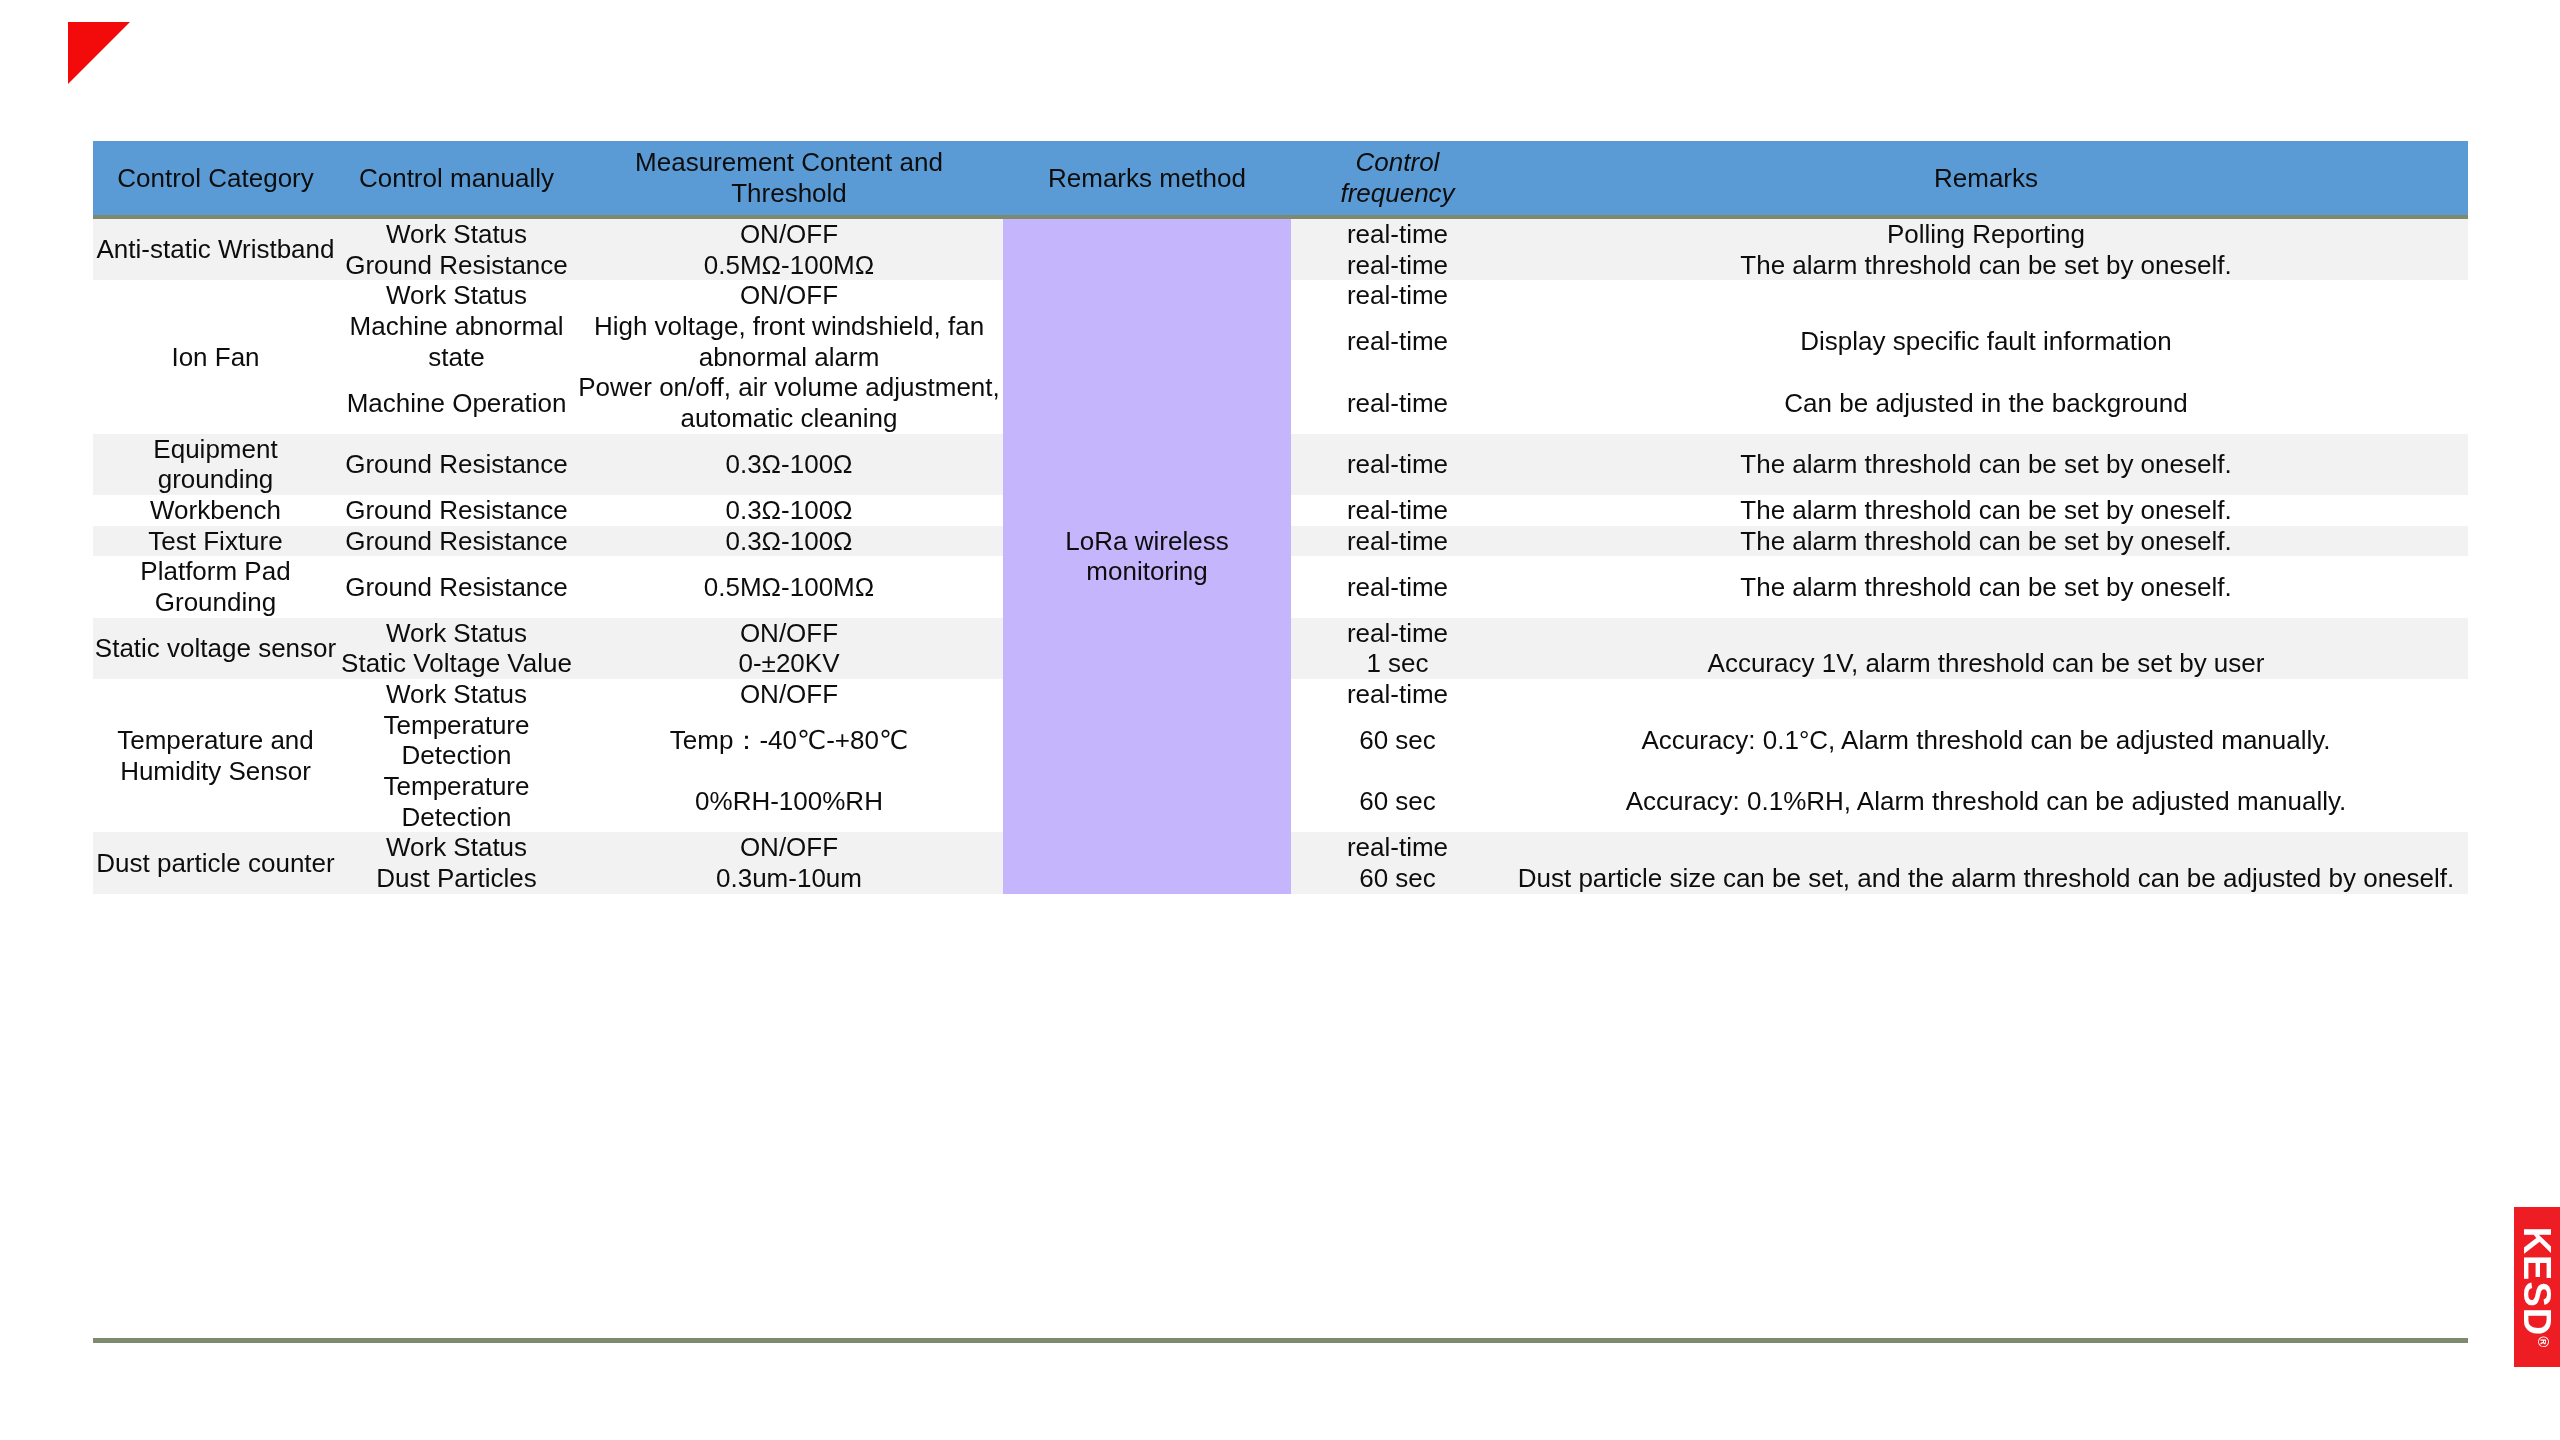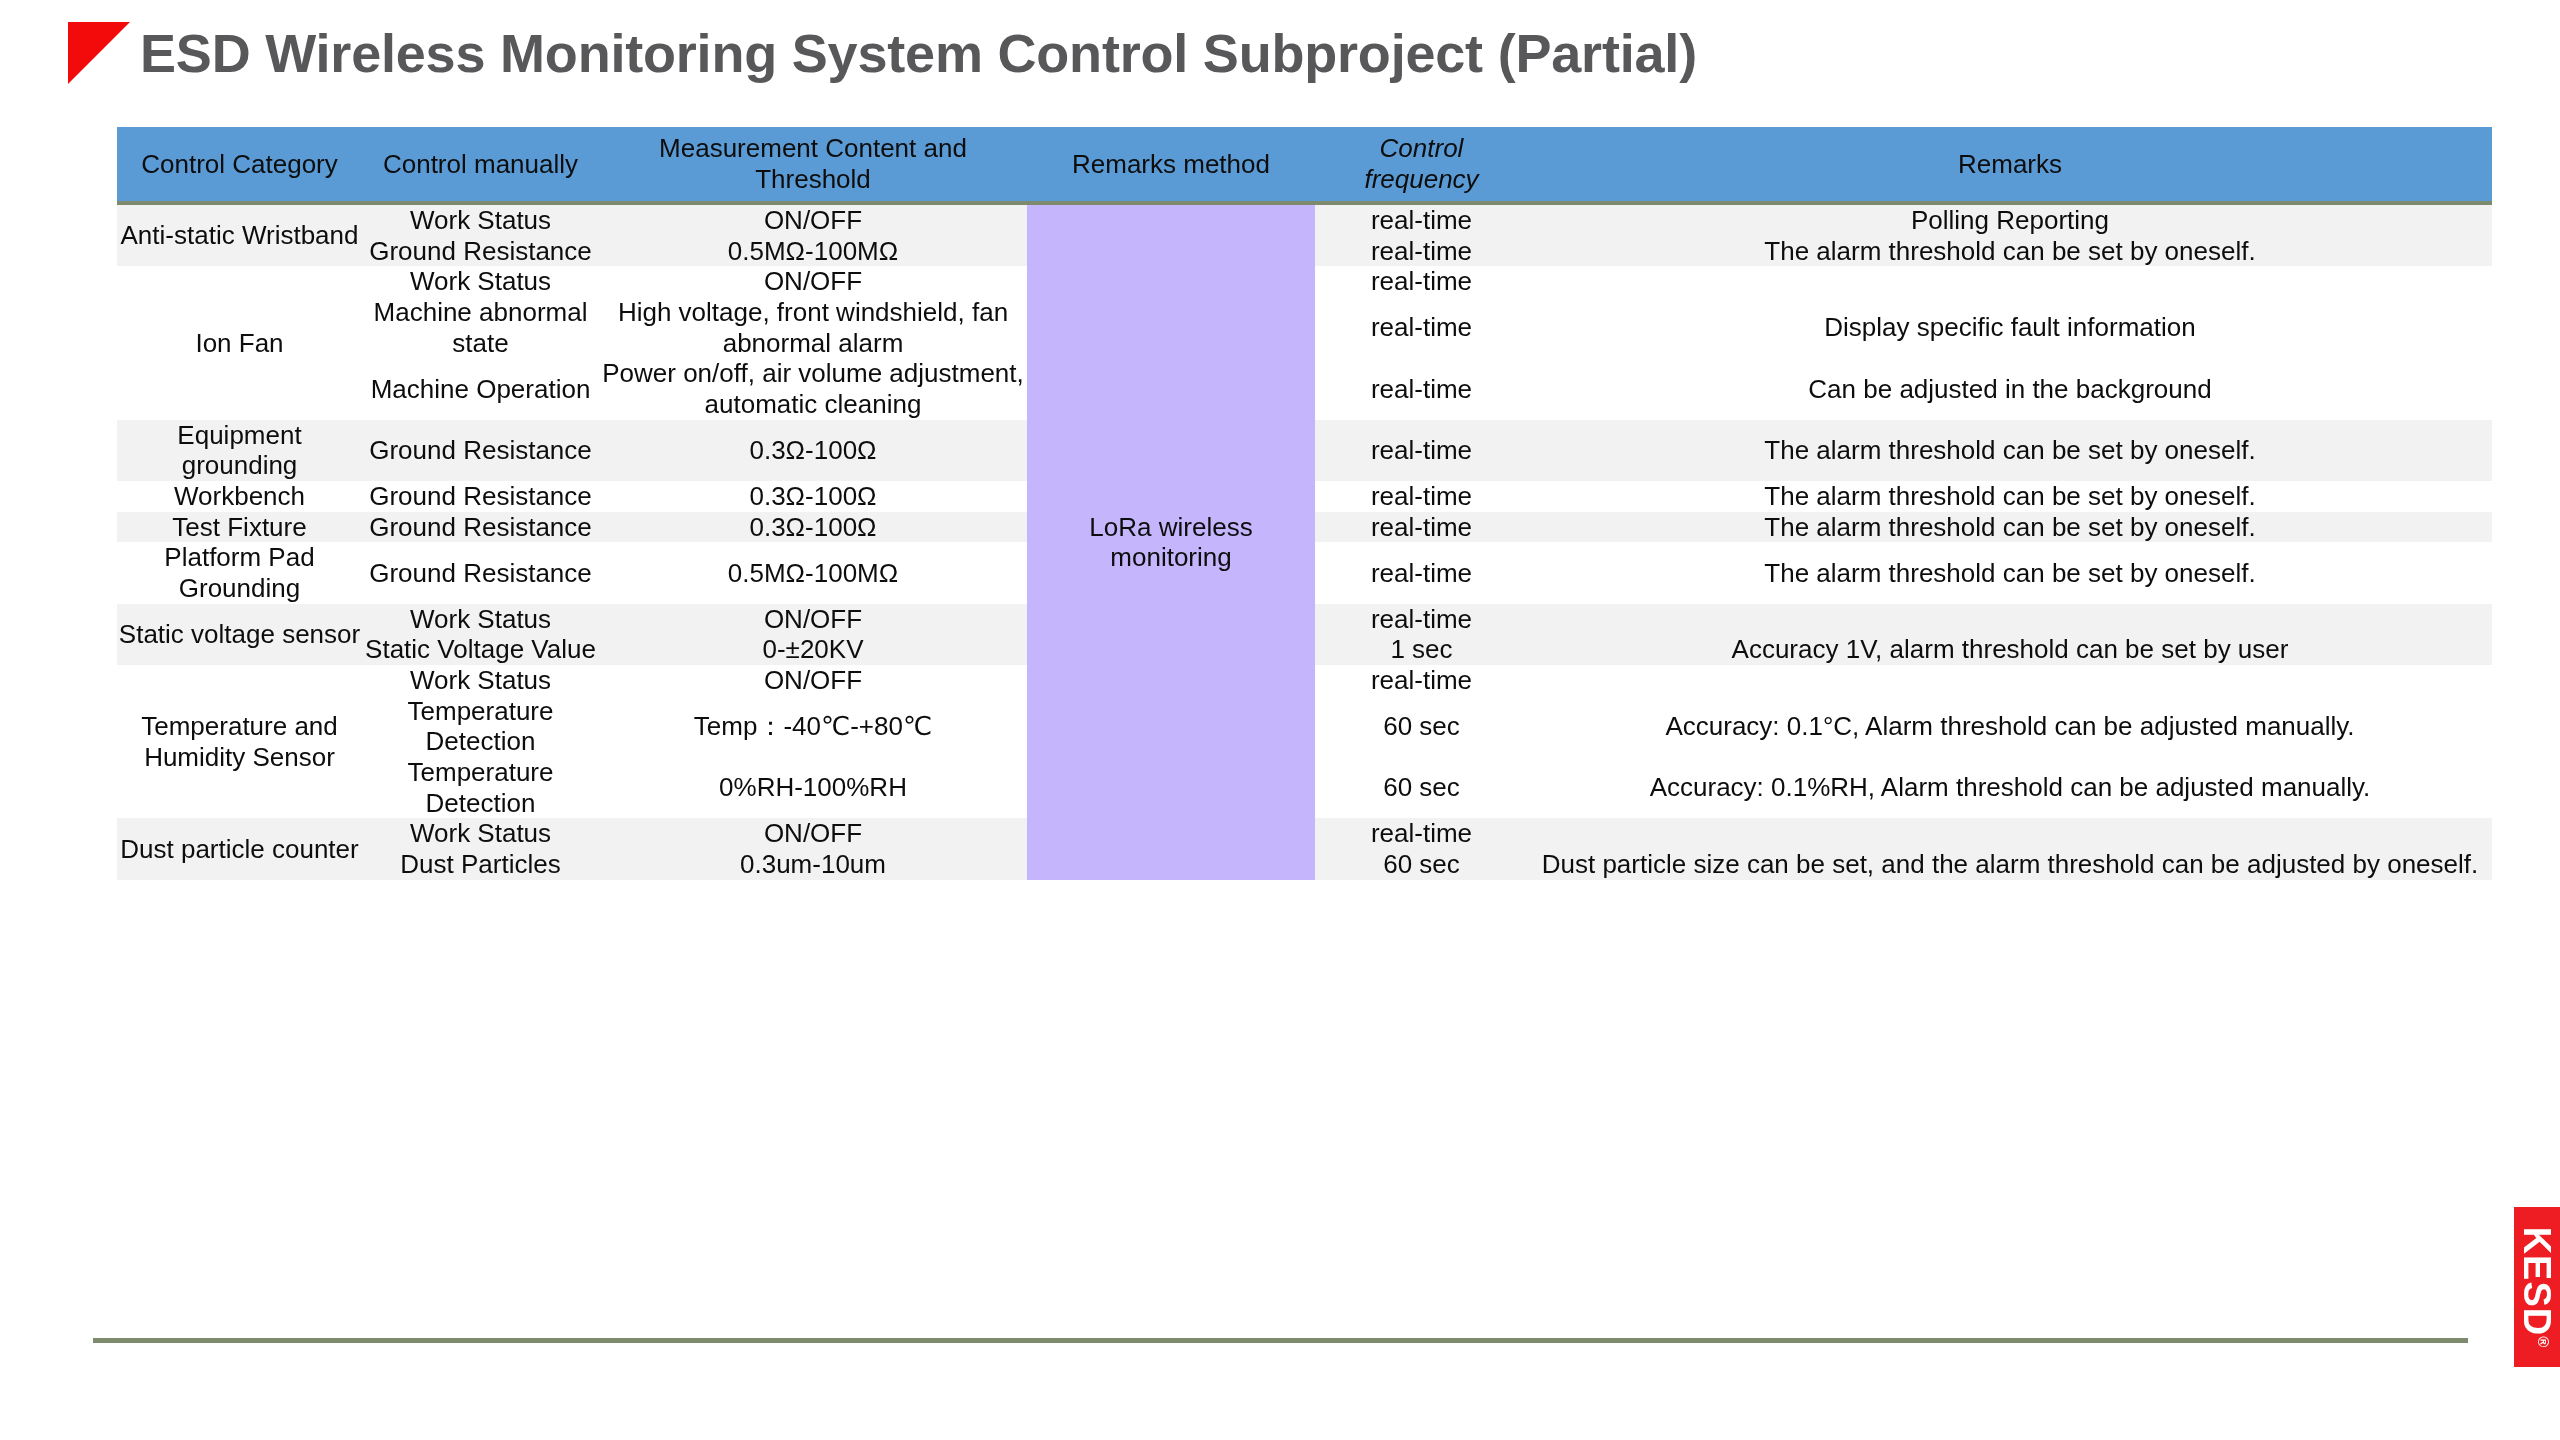--- a/index.html
+++ b/index.html
@@ -29,23 +29,22 @@
     font-weight:bold;
     color:#58585a;
     letter-spacing:-0.2px;
     white-space:nowrap;
     line-height:1;
   }
 
   
   .table-wrap{
     position:absolute;
-    left:93px; top:127px;
+    left:93px; top:141px;
     width:2375px;
-    margin-left:24px;
   }
   table.grid{
     border-collapse:collapse;
     width:2375px;
     table-layout:fixed;
   }
   table.grid td, table.grid th{
     padding:0;
     vertical-align:middle;
     text-align:center;
@@ -114,21 +113,20 @@
   .kesd-badge .kesd-r{
     font-size:15px;
     vertical-align:super;
   }
 </style>
 </head>
 <body>
 
 <div class="title-row">
   <div class="title-mark"></div>
-  <div class="title-text">ESD Wireless Monitoring System Control Subproject (Partial)</div>
 </div>
 
 <div class="table-wrap">
   <table class="grid">
     <colgroup>
       <col style="width:245px">
       <col style="width:237px">
       <col style="width:428px">
       <col style="width:288px">
       <col style="width:213px">

